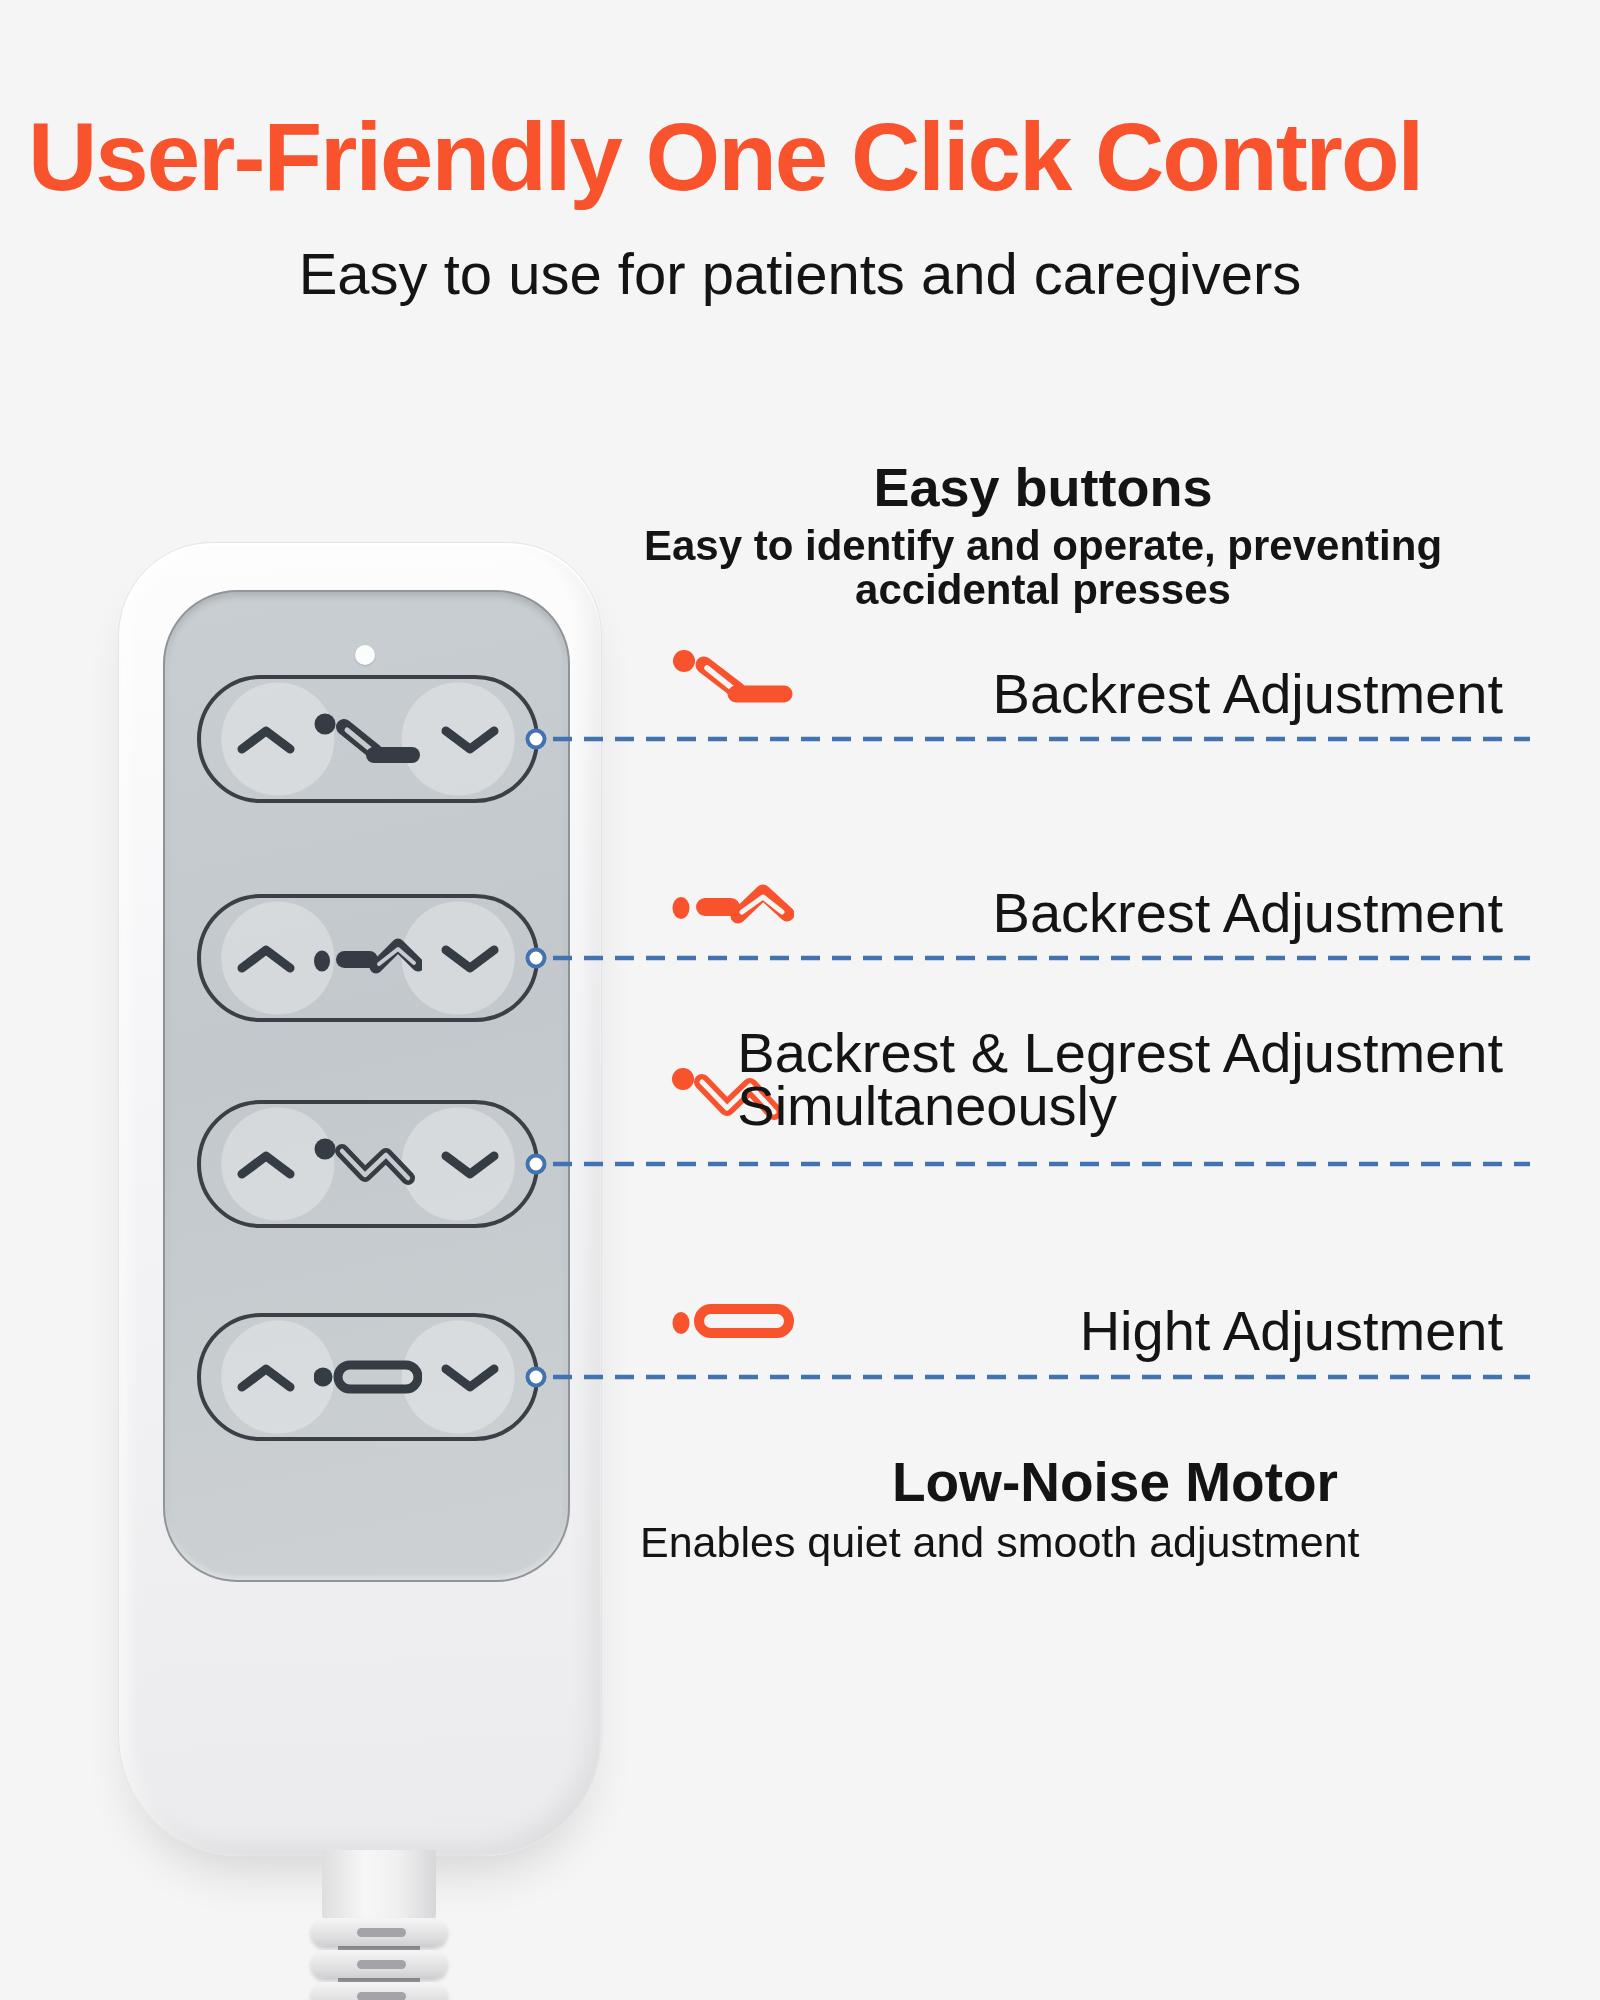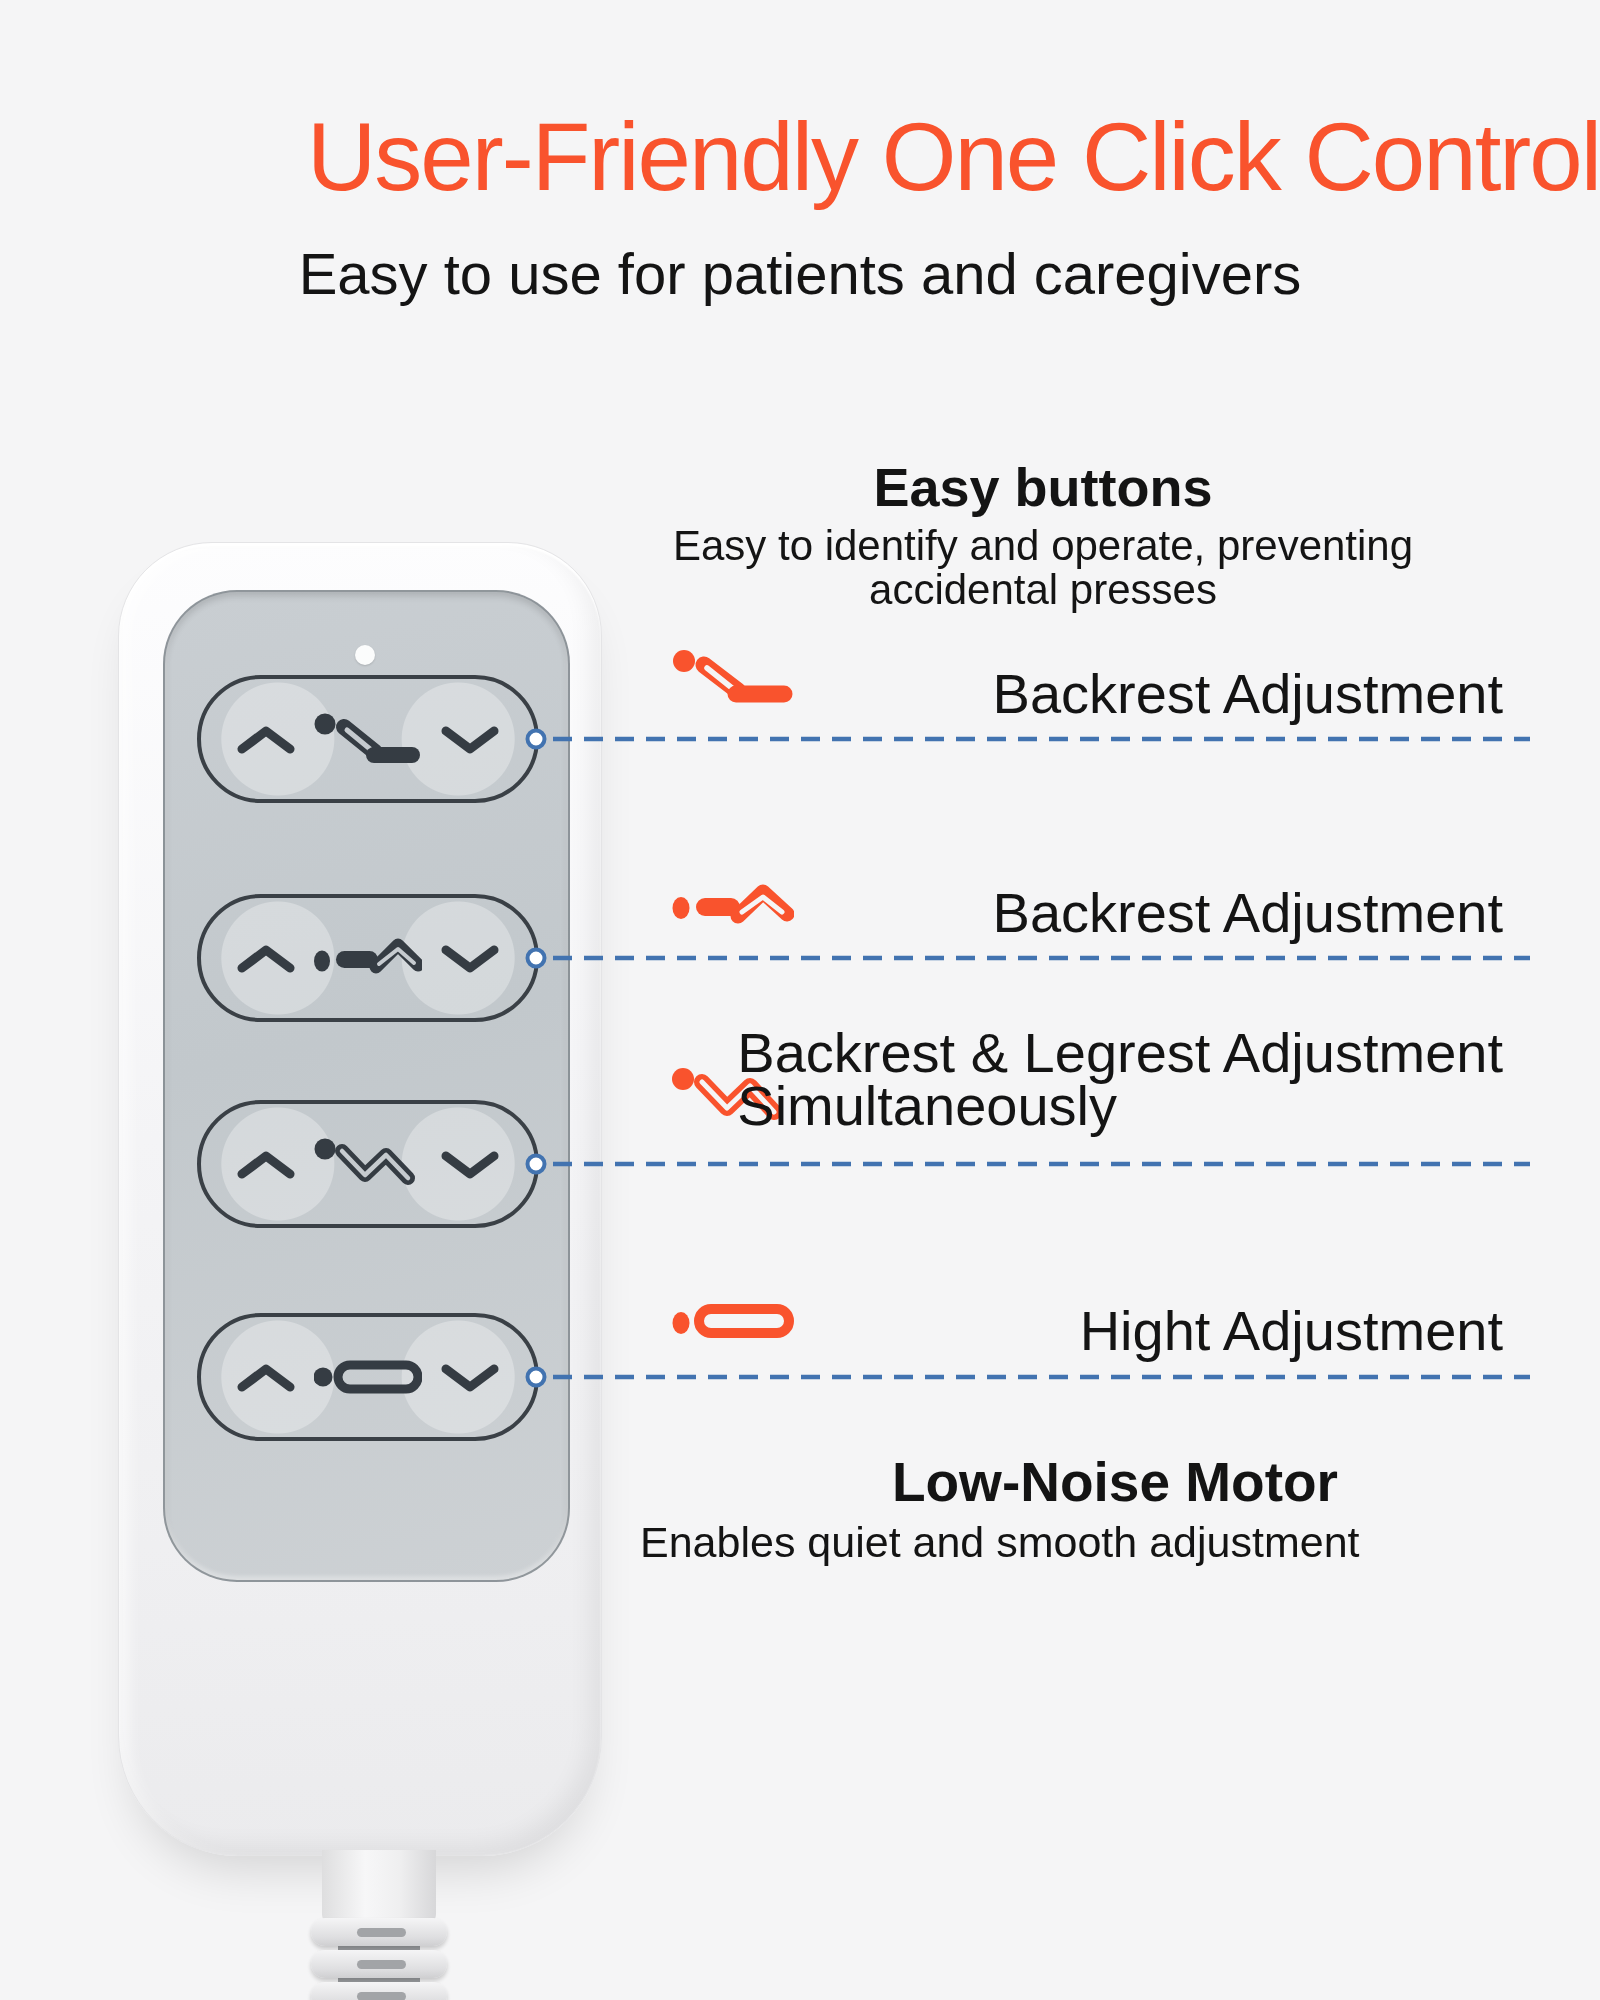--- a/index.html
+++ b/index.html
@@ -6,23 +6,24 @@
   #canvas{
     position:relative;width:1600px;height:2000px;overflow:hidden;
     background:var(--bg,#f5f5f6);
     font-family:"Liberation Sans",sans-serif;
     color:var(--text,#141414);
   }
   .abs{position:absolute;}
 
   
   .title{
-    left:0;right:0;top:106px;text-align:right;
-    font-size:96px;line-height:102px;font-weight:400;letter-spacing:-2px;
+    left:0;right:0;top:106px;text-align:left;
+    font-size:96px;line-height:102px;font-weight:700;letter-spacing:-2px;
     color:var(--orange,#F9532D);
+    padding-left:28px;
   }
   .subtitle{
     left:0;right:0;top:242px;text-align:center;
     font-size:58px;line-height:64px;font-weight:400;color:var(--text,#141414);
   }
 
   
   .remote-body{
     left:118px;top:542px;width:482px;height:1312px;
     border-radius:94px 94px 120px 120px;
@@ -73,21 +74,21 @@
   }
   .rib-1{top:1918px;} .rib-2{top:1950px;} .rib-3{top:1982px;}
 
   
   .lb-heading{
     left:743px;top:458px;width:600px;text-align:center;
     font-size:54px;line-height:58px;font-weight:700;
   }
   .lb-desc{
     left:643px;top:524px;width:800px;text-align:center;
-    font-size:42px;line-height:44px;
+    font-size:42px;line-height:44px;font-weight:bold;
   }
   .ln-heading{
     left:738px;top:1452px;width:600px;text-align:right;
     font-size:55px;line-height:60px;font-weight:700;
   }
   .ln-desc{
     left:640px;top:1519px;width:800px;text-align:left;
     font-size:43px;line-height:46px;
   }
   .row-label{

